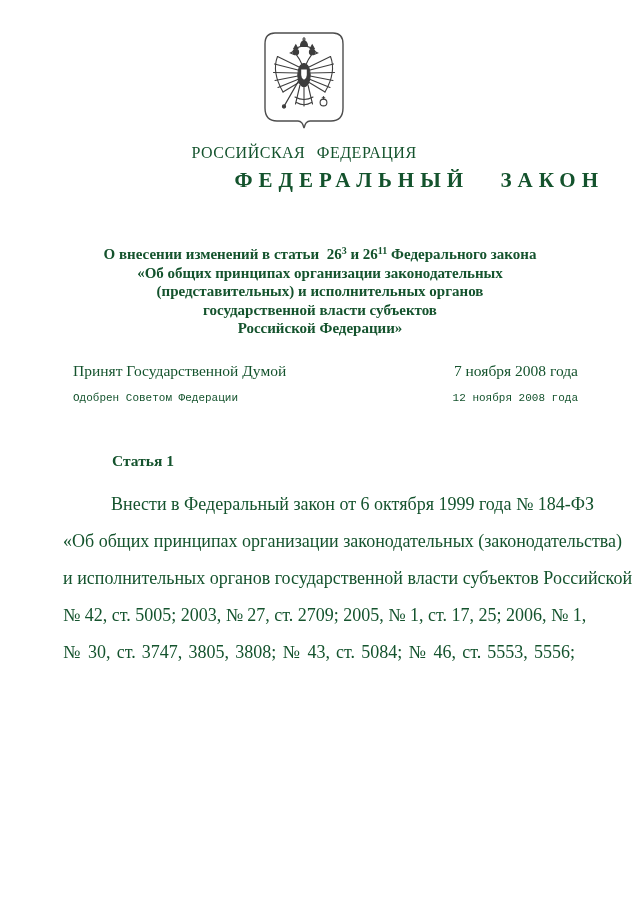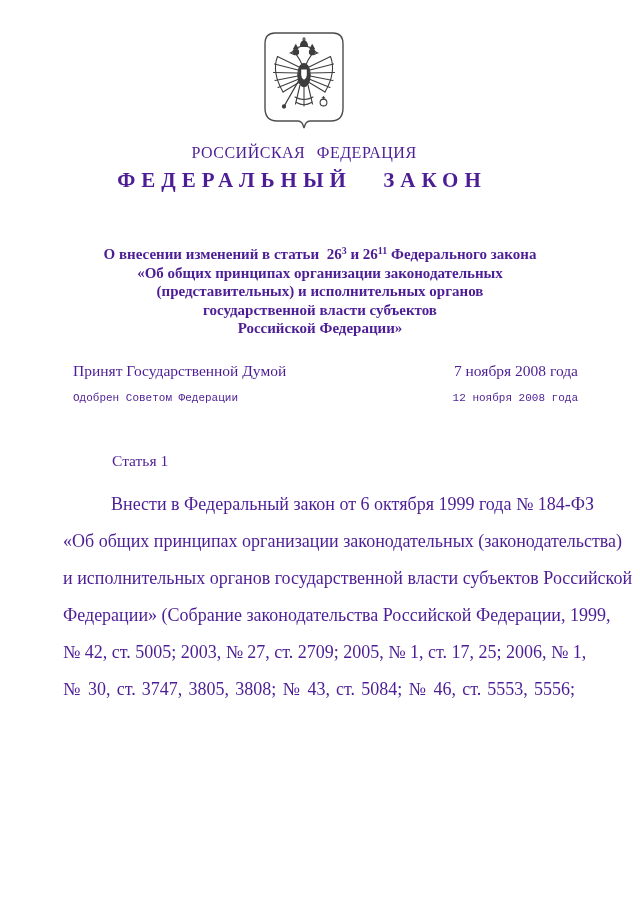--- a/index.html
+++ b/index.html
@@ -6,21 +6,21 @@
     margin: 0;
     padding: 0;
     background: #ffffff;
   }
   .doc-page {
     position: relative;
     width: 640px;
     height: 900px;
     background: #ffffff;
     font-family: "Liberation Serif", serif;
-    color: #4c1d95;
+    color: #14532d;
     overflow: hidden;
   }
   .emblem {
     position: absolute;
     top: 31px;
     left: 262px;
     width: 84px;
     height: 98px;
   }
   .country-name {
@@ -31,21 +31,21 @@
     text-align: center;
     font-size: 16px;
     letter-spacing: 0.5px;
     word-spacing: 7px;
   }
   .doc-type {
     position: absolute;
     top: 168px;
     left: 0;
     width: 604px;
-    text-align: center;
+    text-align: right;
     font-size: 21px;
     font-weight: bold;
     letter-spacing: 6px;
     word-spacing: 20px;
   }
   .law-title {
     position: absolute;
     top: 245px;
     left: 64px;
     width: 512px;
@@ -75,21 +75,21 @@
   }
   .adoption-row.typewriter {
     margin-top: 12px;
     font-family: "Liberation Mono", monospace;
     font-size: 11px;
   }
   .article-heading {
     position: absolute;
     top: 452px;
     left: 112px;
-    font-weight: normal;
+    font-weight: bold;
     font-size: 15.5px;
     text-align: right;
   }
   .law-body {
     position: absolute;
     top: 486px;
     left: 63px;
     width: 512px;
     font-size: 18px;
   }
@@ -176,18 +176,17 @@
       <span>12 ноября 2008 года</span>
     </div>
   </div>
 
   <div class="article-heading">Статья 1</div>
 
   <div class="law-body">
     <div class="body-line first">Внести в Федеральный закон от 6 октября 1999 года № 184-ФЗ</div>
     <div class="body-line">«Об общих принципах организации законодательных (законодательства)</div>
     <div class="body-line">и исполнительных органов государственной власти субъектов Российской</div>
-    <div class="body-line">Федерации» (Собрание законодательства Российской Федерации, 1999,</div>
     <div class="body-line">№ 42, ст. 5005; 2003, № 27, ст. 2709; 2005, № 1, ст. 17, 25; 2006, № 1,</div>
     <div class="body-line">№ 30, ст. 3747, 3805, 3808; № 43, ст. 5084; № 46, ст. 5553, 5556;</div>
   </div>
 
 </div>
 
 </body></html>

